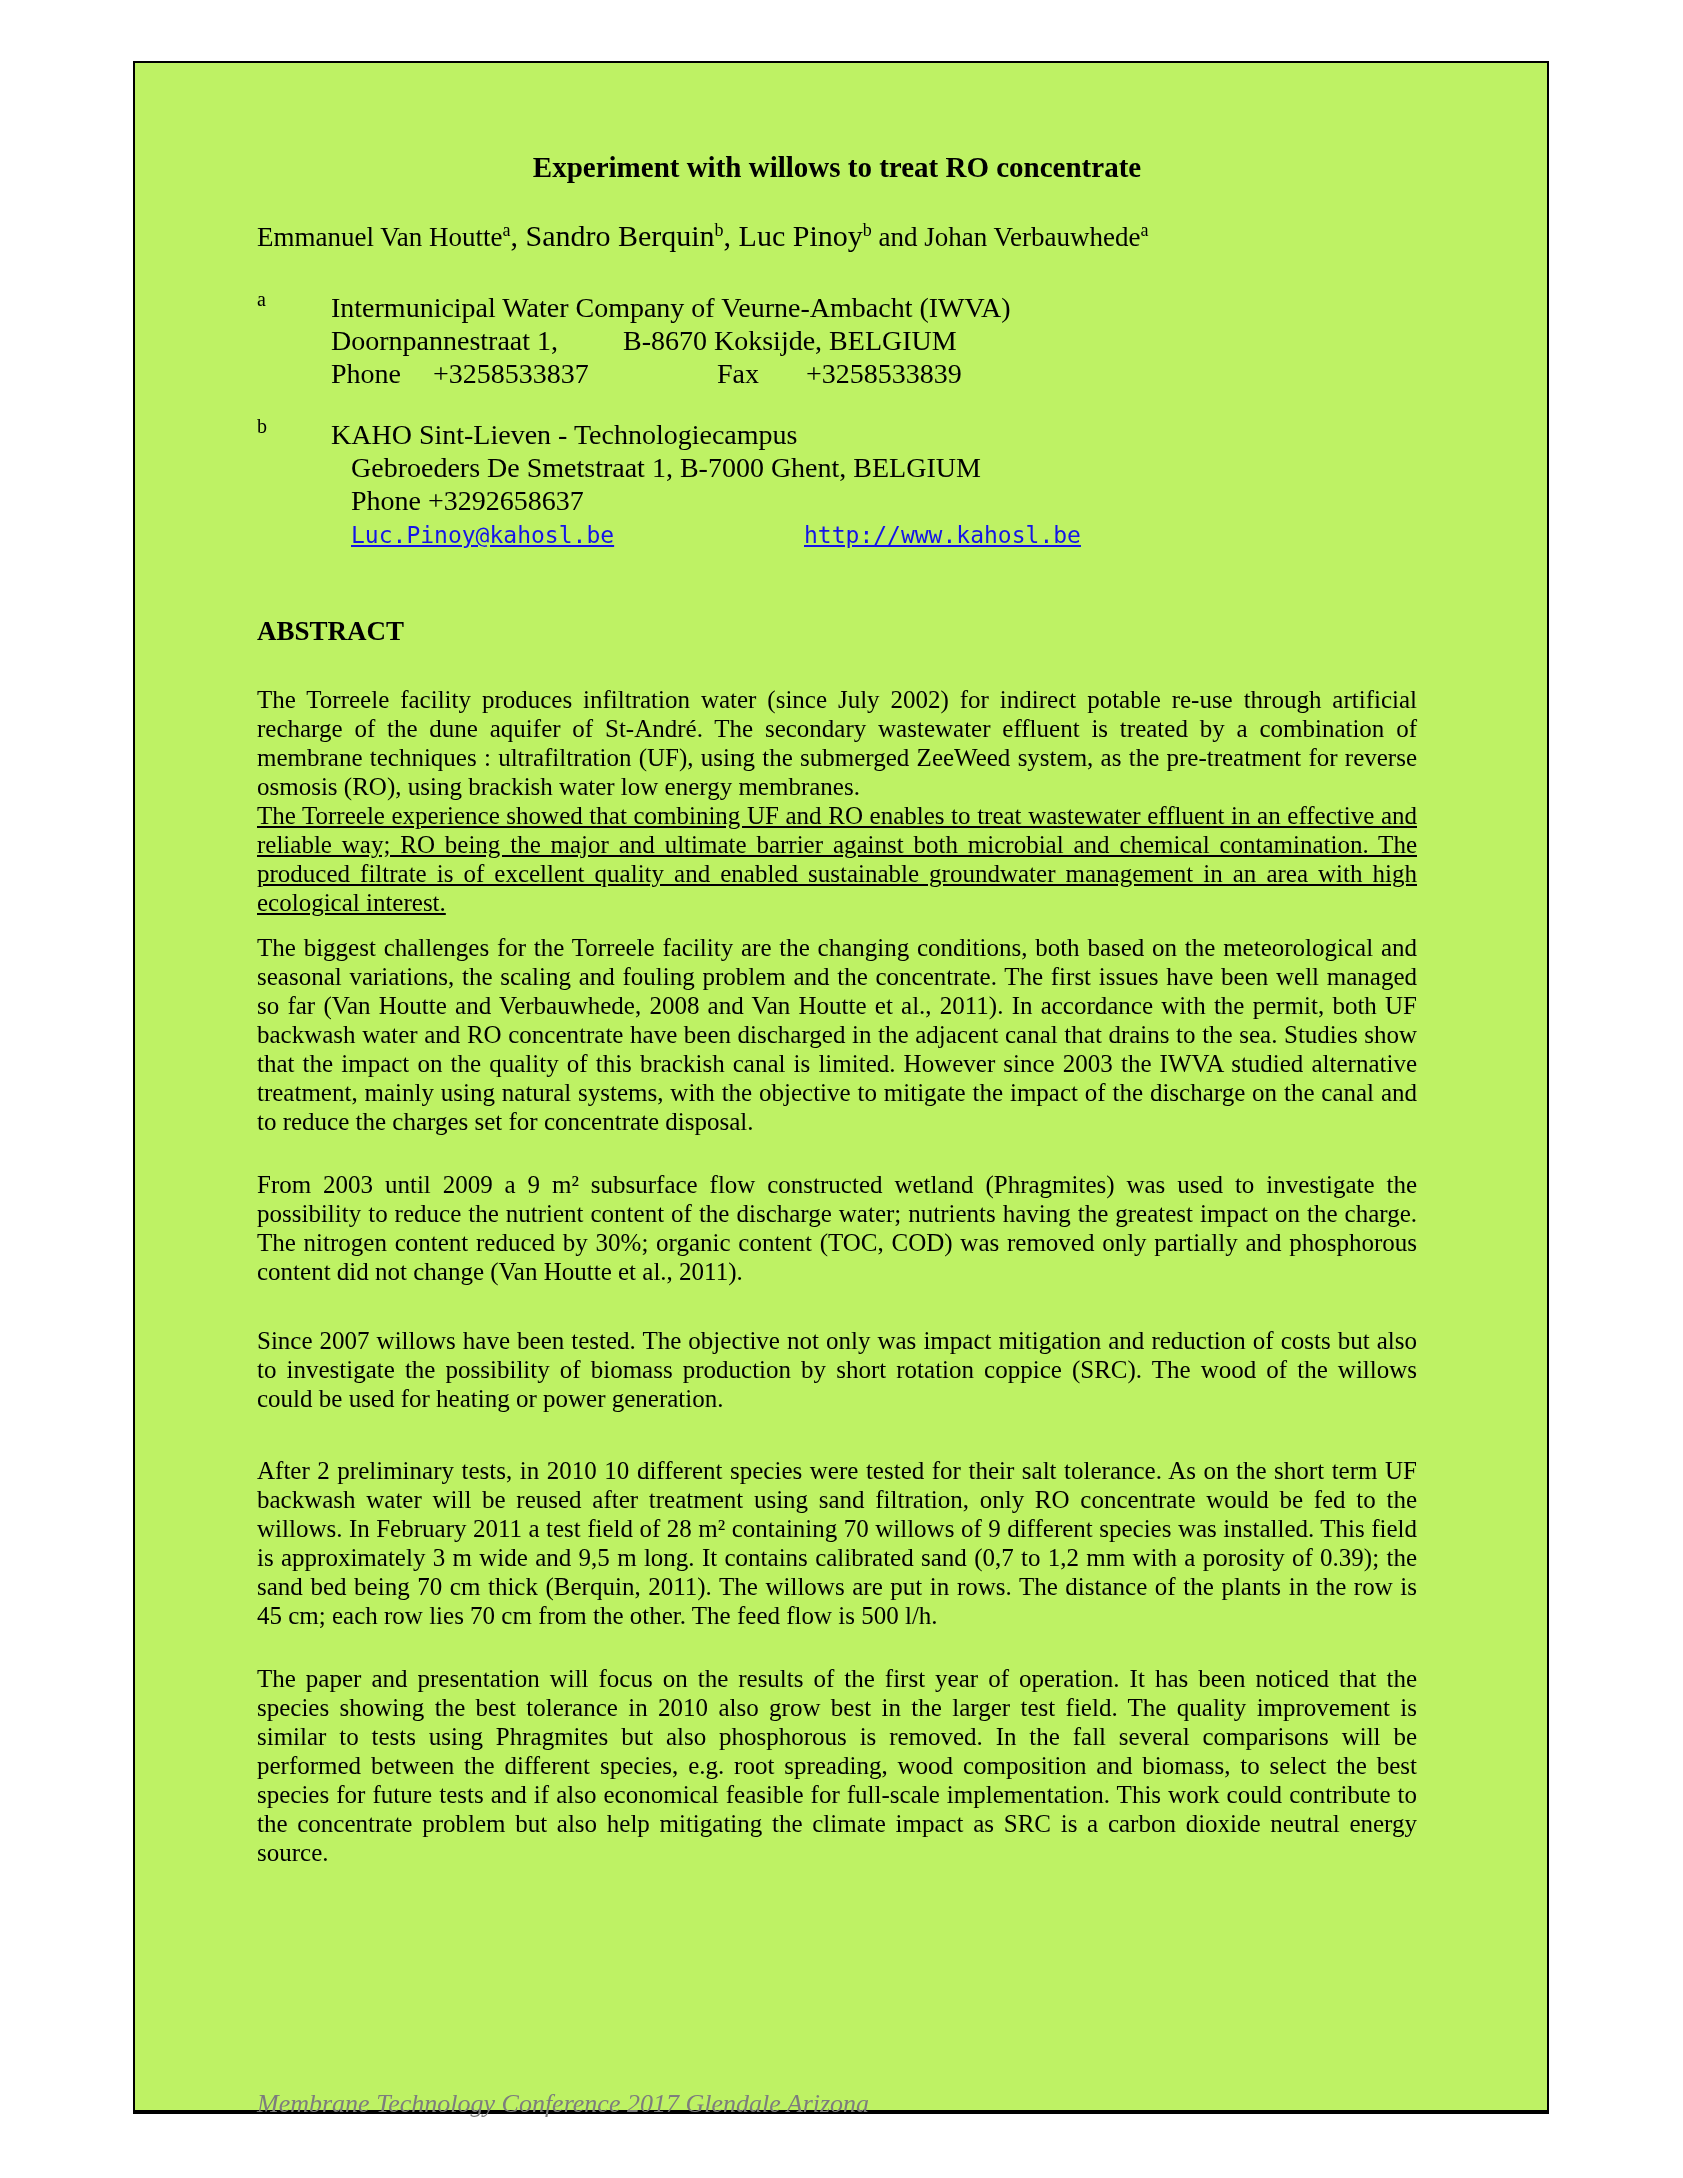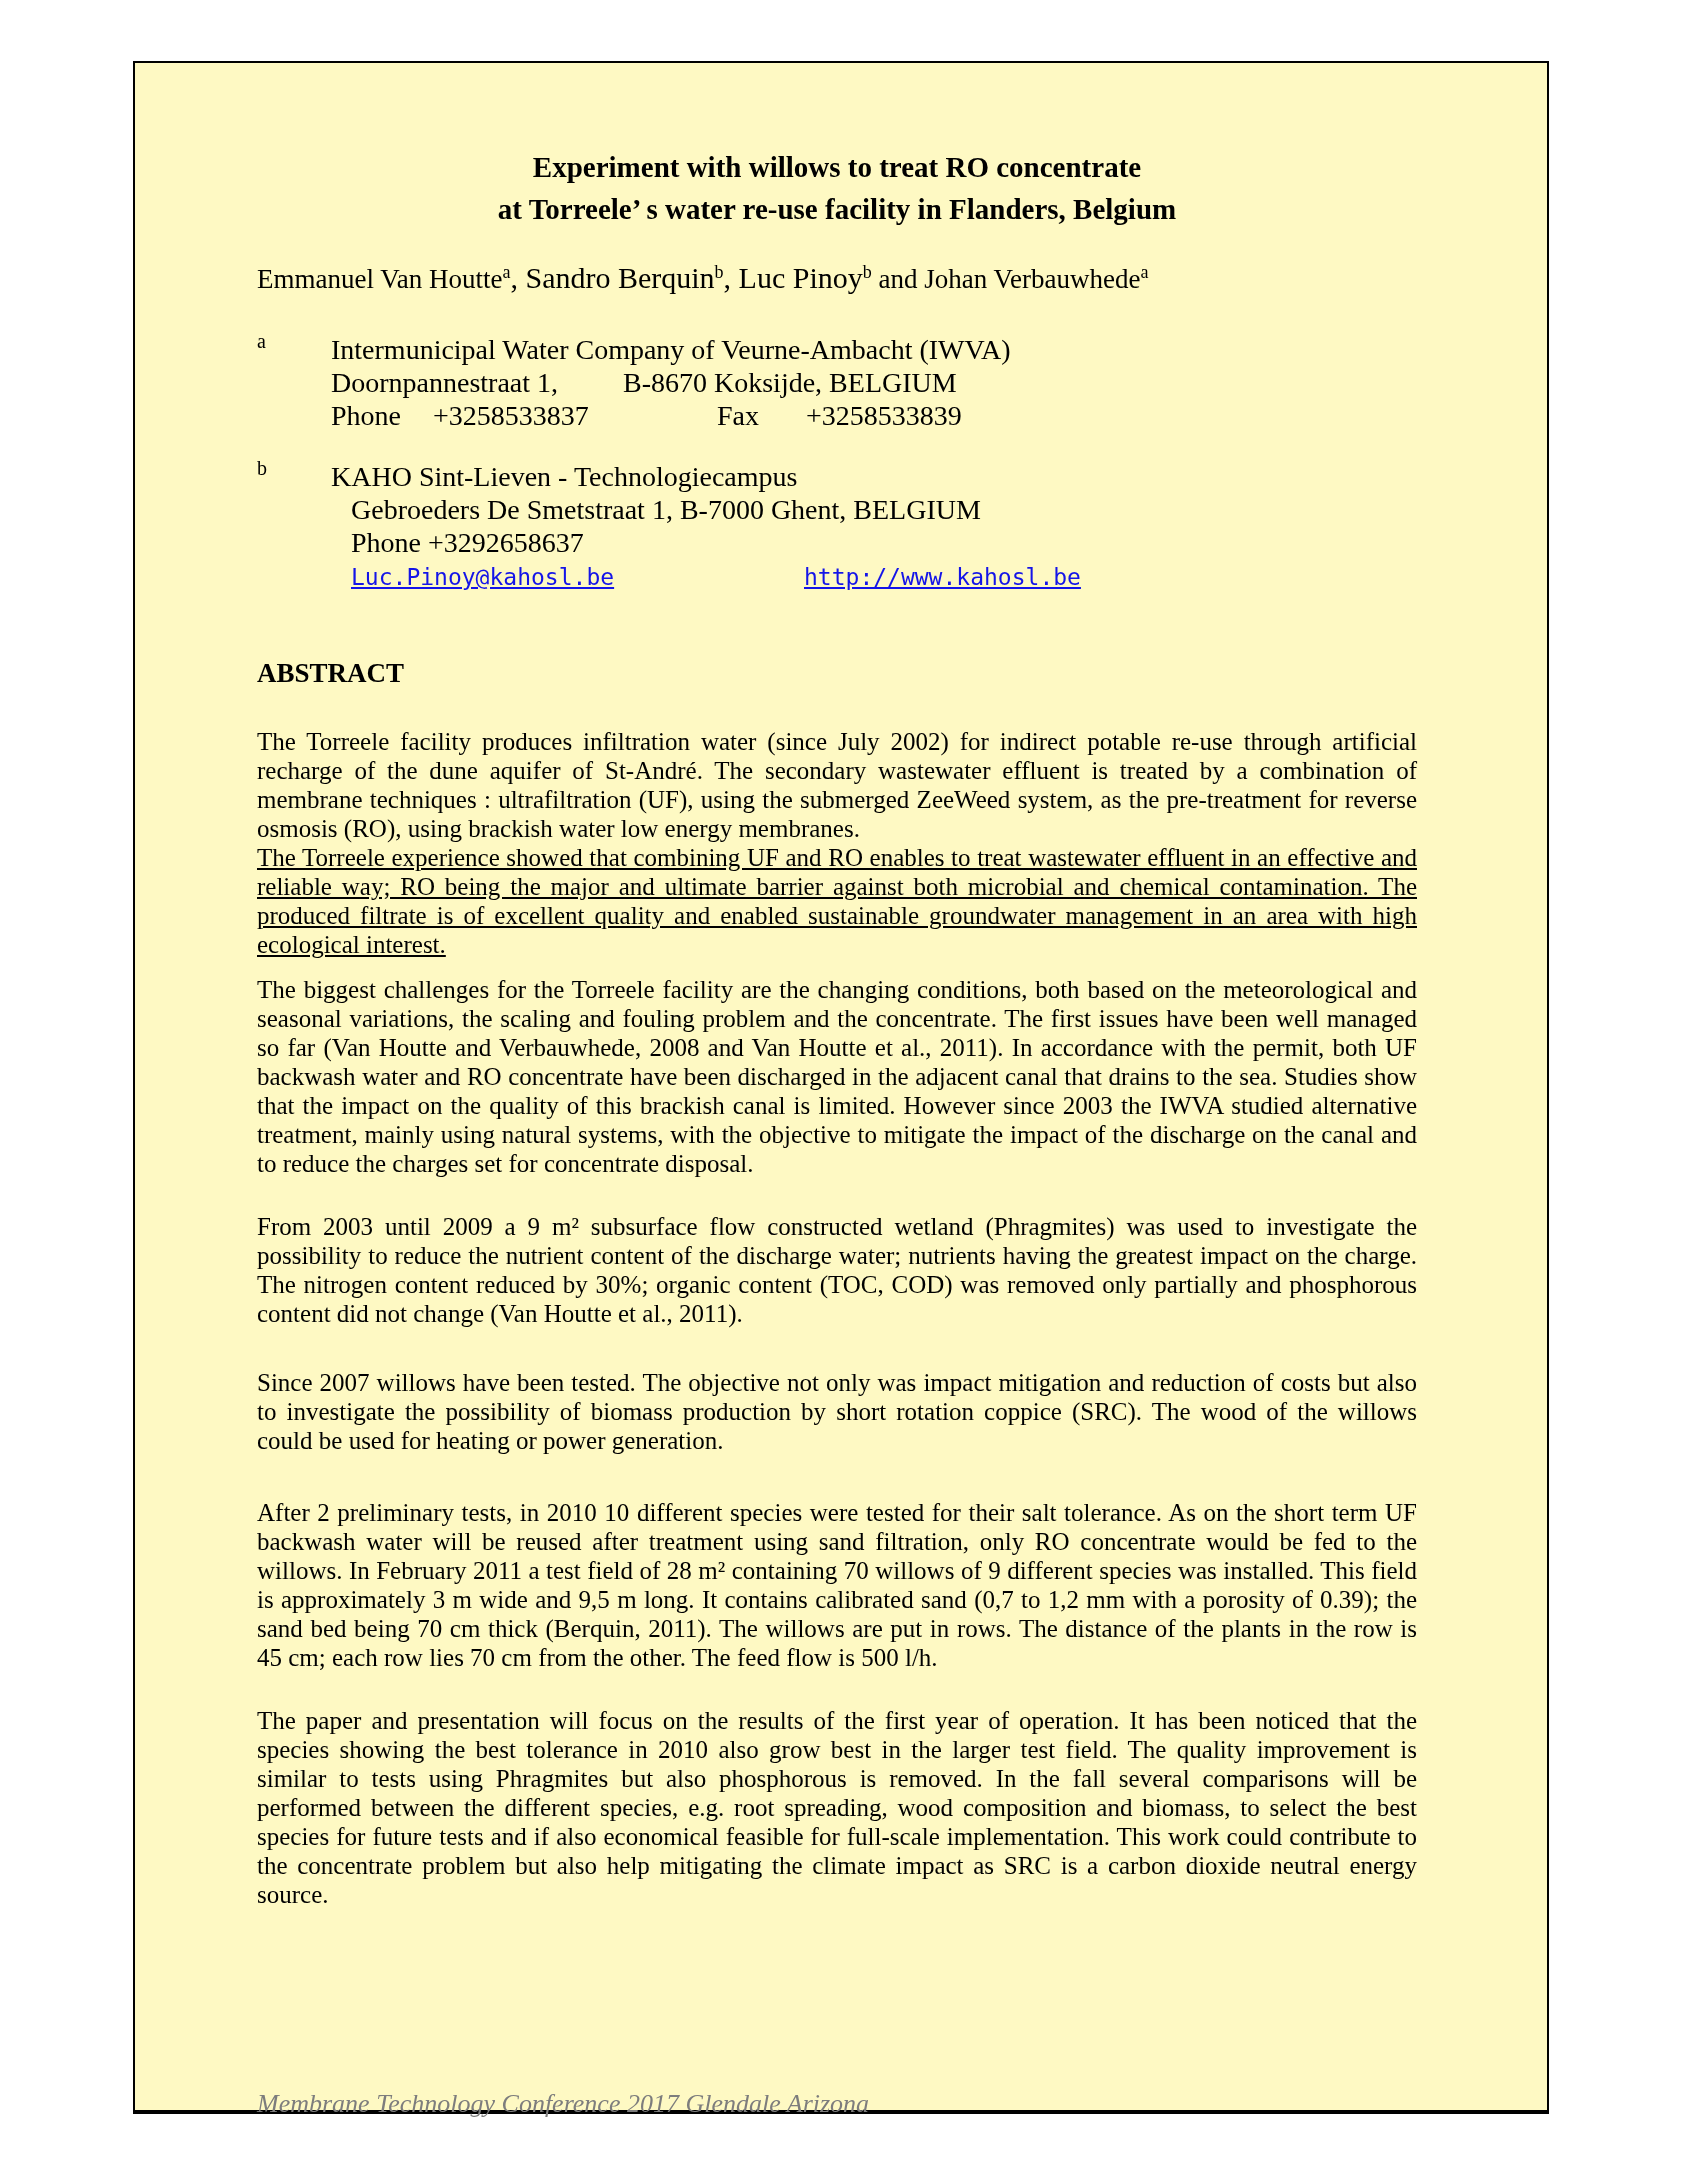--- a/index.html
+++ b/index.html
@@ -10,21 +10,21 @@
     font-family: "Liberation Serif", serif;
     color: #000000;
   }
   .page-border {
     position: absolute;
     left: 133px; top: 61px;
     width: 1416px; height: 2053px;
     border: 2px solid #000000;
     border-bottom-width: 4px;
     box-sizing: border-box;
-    background: #fef9c3;
+    background: #bef264;
   }
   .content {
     padding-left: 122px;
     width: 1160px;
   }
   .title {
     margin-top: 83px;
     width: 1160px;
     text-align: center;
     font-weight: bold;
@@ -108,21 +108,20 @@
   }
 </style>
 </head>
 <body>
 
 <div class="page-border">
   <div class="content">
 
     <div class="title">
       <div>Experiment with willows to treat RO concentrate</div>
-      <div>at Torreele’ s water re-use facility in Flanders, Belgium</div>
     </div>
 
     <div class="authors"><span>Emmanuel Van Houtte</span><sup class="sup">a</sup><span class="big"><span>, </span><span>Sandro Berquin</span></span><sup class="sup">b</sup><span class="big"><span>, </span><span>Luc Pinoy</span></span><sup class="sup">b</sup><span><span> and </span><span>Johan Verbauwhede</span></span><sup class="sup">a</sup></div>
 
     <div class="affil affil-a">
       <span class="marker">a</span>
       <div class="affil-line">Intermunicipal Water Company of Veurne-Ambacht (IWVA)</div>
       <div class="affil-line"><span class="col w295">Doornpannestraat 1,</span><span>B-8670 Koksijde, BELGIUM</span></div>
       <div class="affil-line"><span class="col w103">Phone</span><span class="col w287">+3258533837</span><span class="col w90">Fax</span><span>+3258533839</span></div>
     </div>

